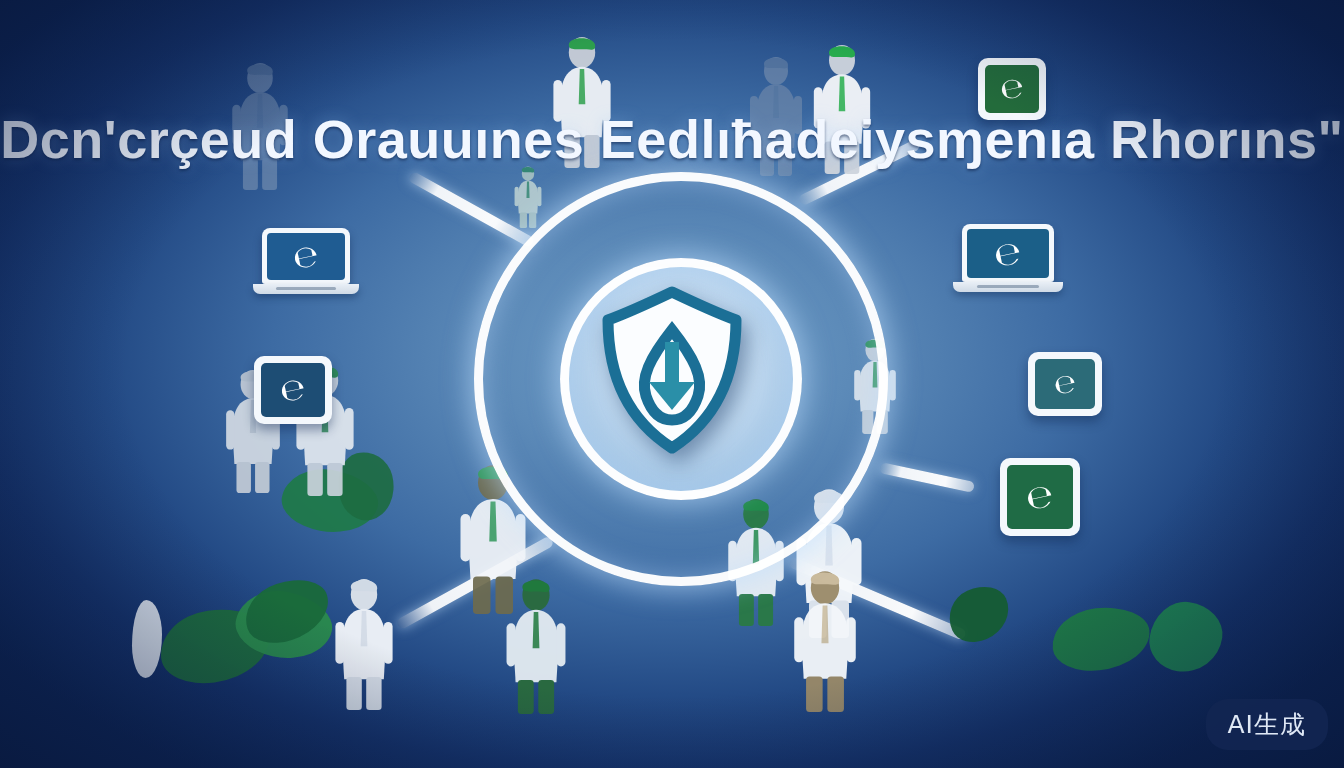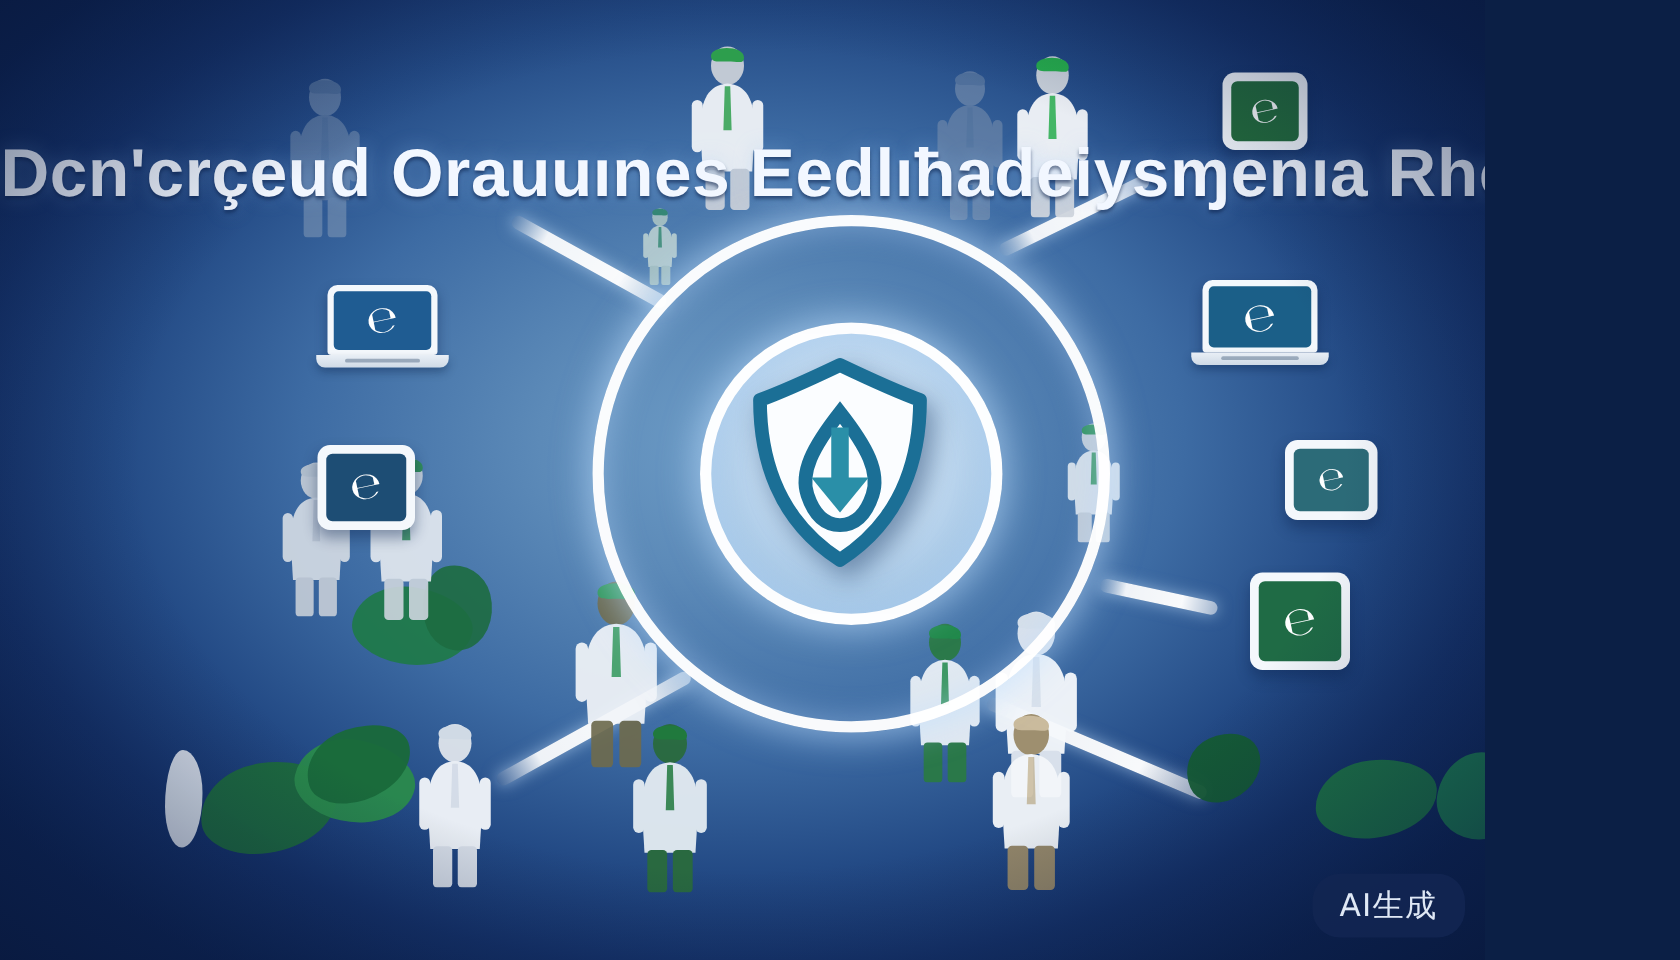--- a/index.html
+++ b/index.html
@@ -1,20 +1,20 @@
 <!DOCTYPE html>
 <html><head>
 <meta charset="utf-8">
 <style>
   html,body{margin:0;padding:0;background:#0b1f45;}
   body{font-family:"Liberation Sans",sans-serif;}
 
   #stage{
     position:relative;
-    width:1188px;height:768px;
+    width:1344px;height:768px;
     overflow:hidden;
     background:
       radial-gradient(ellipse 62% 66% at 50% 46%, #6d9cc6 0%, #5c8ab8 22%, #3d6ba3 48%, #234a85 68%, #15326a 84%, #0d2454 100%);
   }
   
   #vignette{
     position:absolute;inset:0;
     background:
       radial-gradient(ellipse 78% 82% at 50% 48%, rgba(8,24,60,0) 52%, rgba(8,24,60,.45) 78%, rgba(7,20,52,.82) 100%);
     pointer-events:none;

